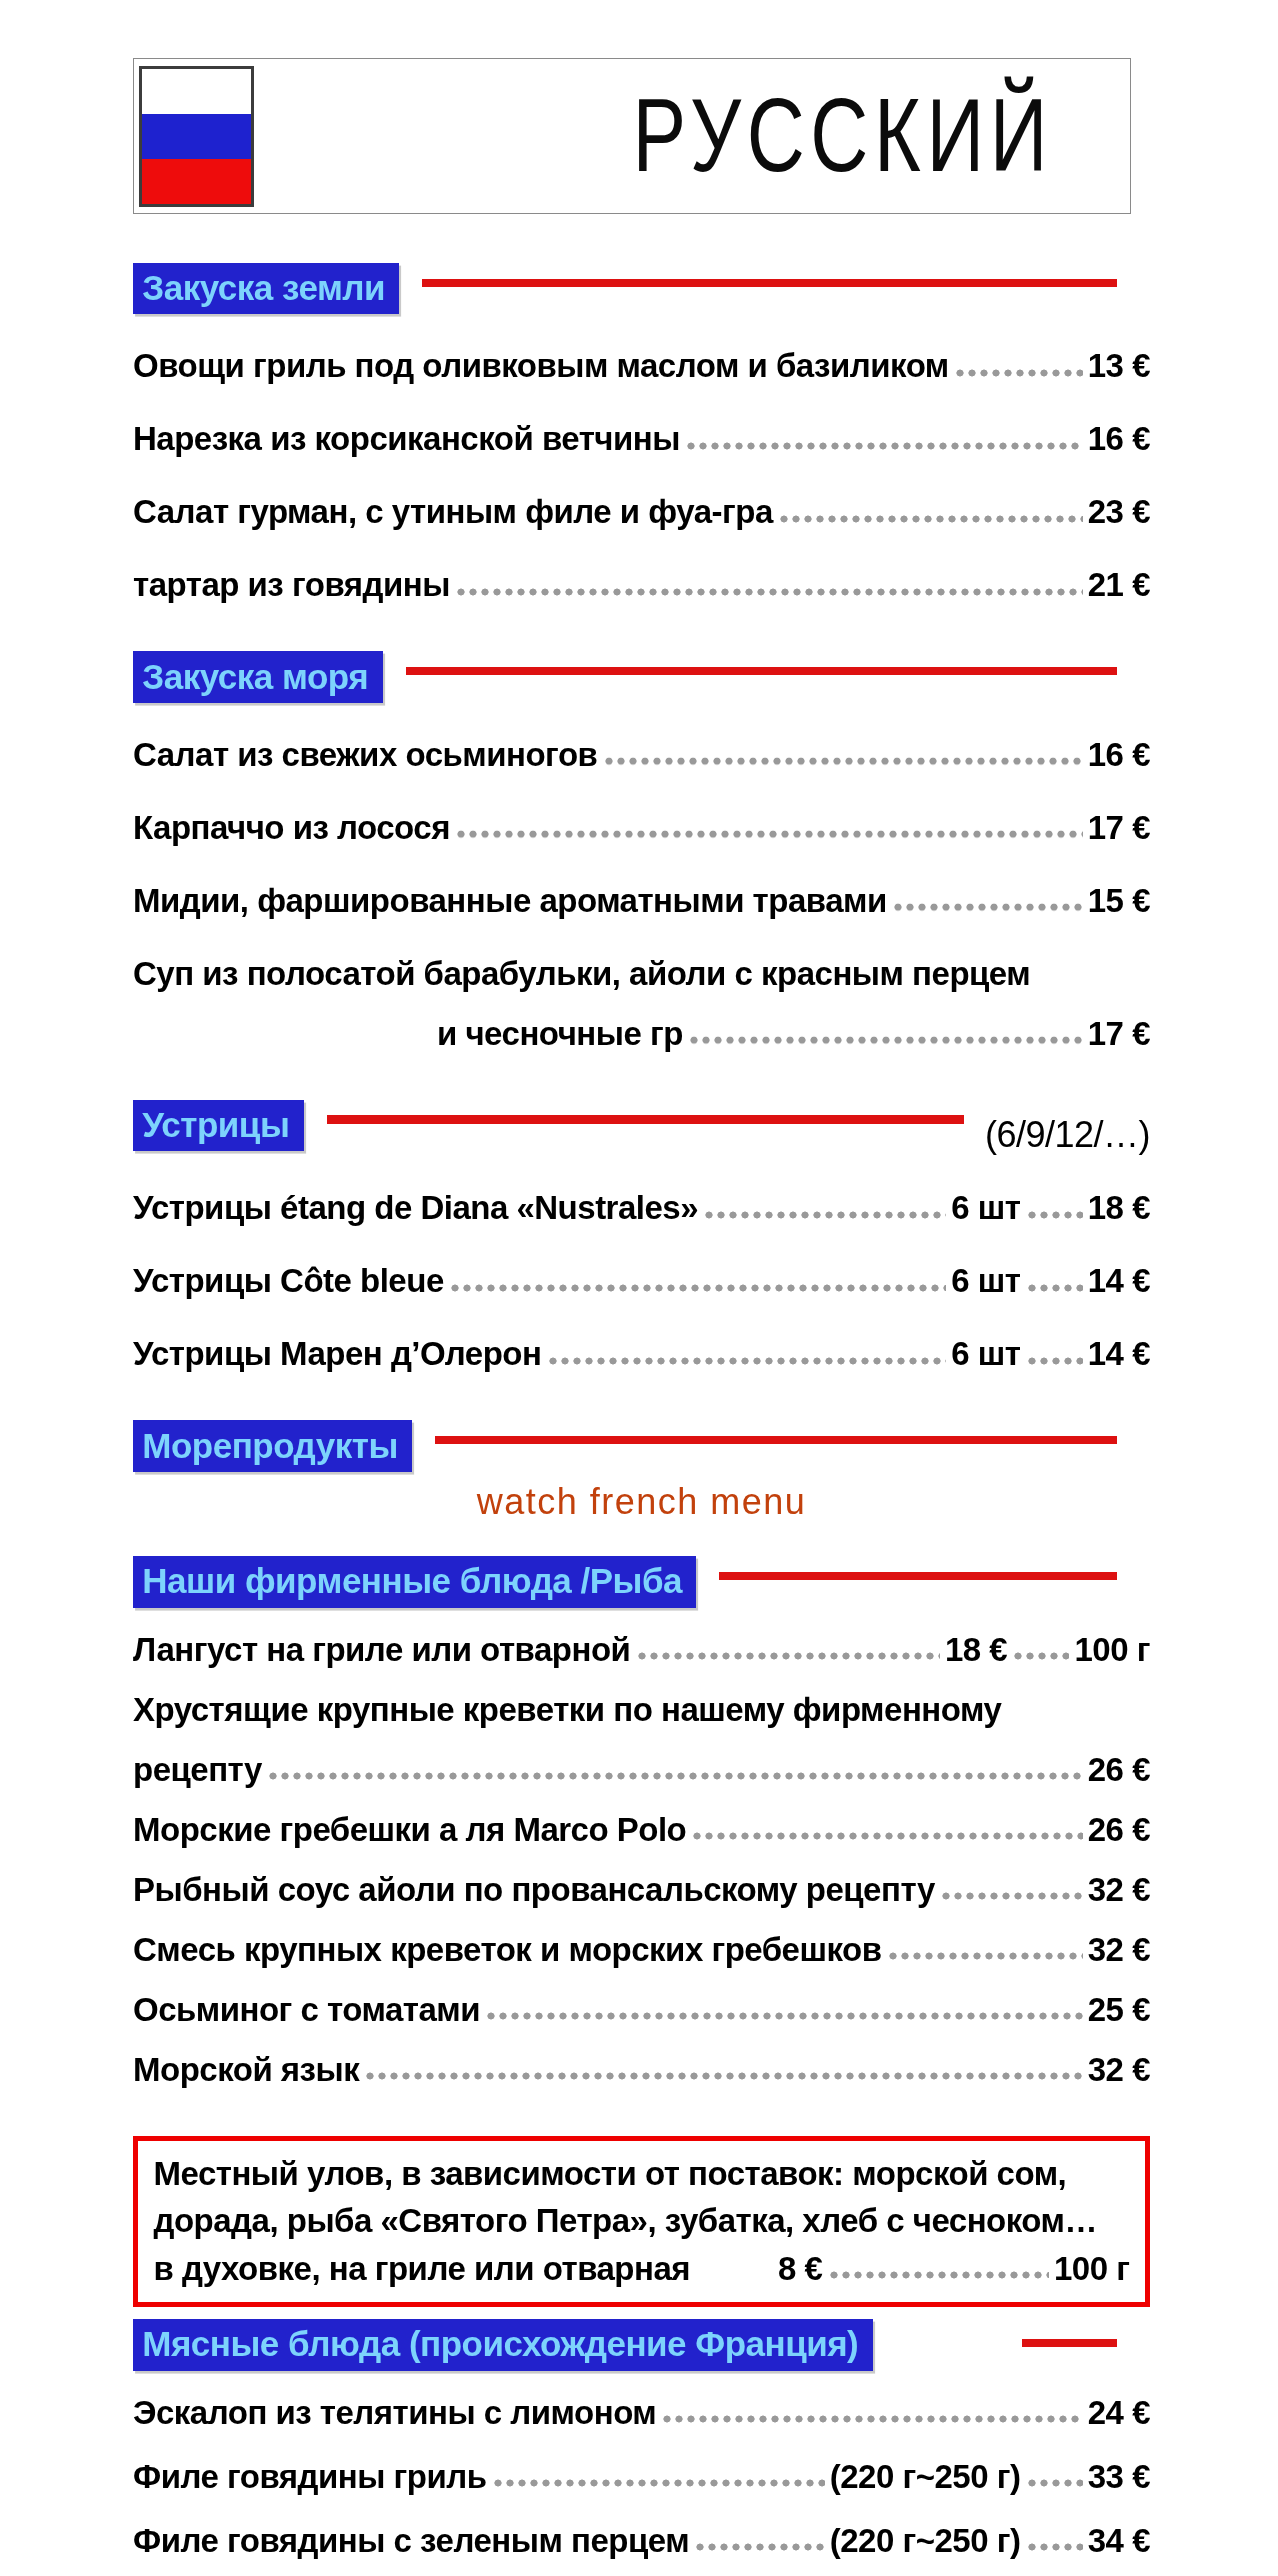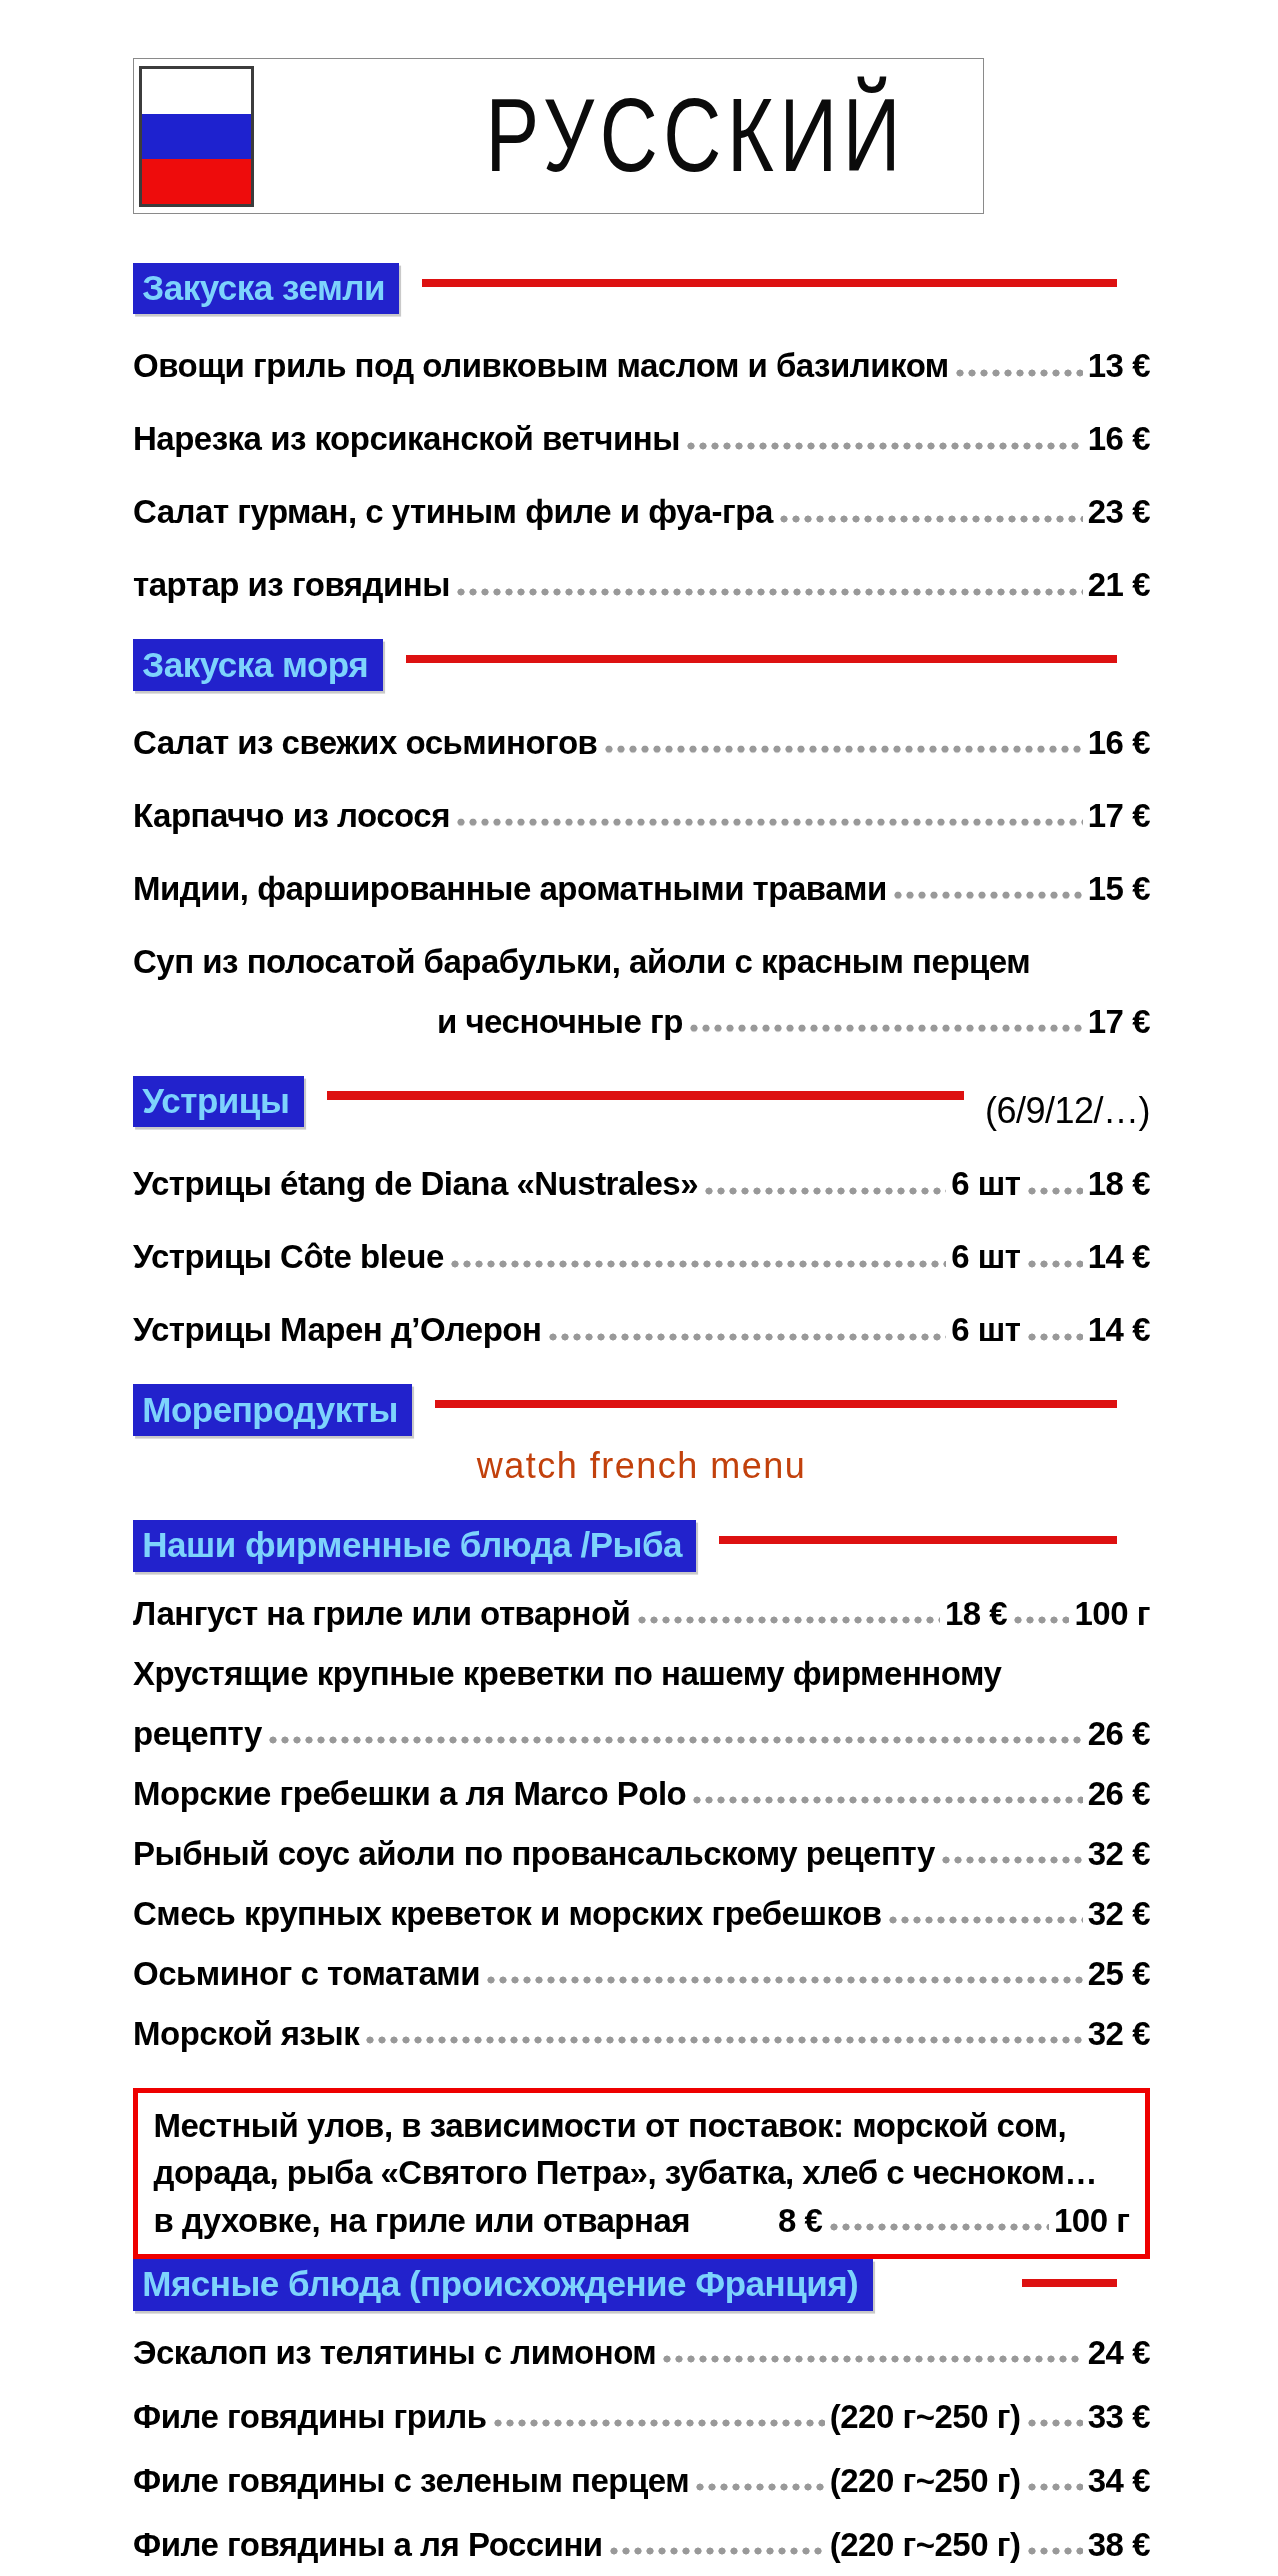--- a/index.html
+++ b/index.html
@@ -4,36 +4,36 @@
 <style>
   html,body{margin:0;padding:0;}
   body{
     width:1278px;height:3164px;overflow:hidden;background:#ffffff;
     font-family:"Liberation Sans","DejaVu Sans",sans-serif;color:#000;
   }
   .content{box-sizing:border-box;width:1278px;padding:58px 128px 0 133px;}
 
   
   .page-header{
-    box-sizing:border-box;width:851px;height:156px;border:1.5px solid #8a8a8a;
+    box-sizing:border-box;width:998px;height:156px;border:1.5px solid #8a8a8a;
     display:flex;align-items:center;margin-bottom:49px;background:#fff;
   }
   .flag{
     box-sizing:border-box;width:115px;height:141px;margin-left:5.2px;
     border:3.1px solid #3c3c3c;display:flex;flex-direction:column;flex:0 0 auto;
   }
   .flag .stripe{flex:1;}
   .page-title{flex:1;text-align:right;padding-right:77px;white-space:nowrap;}
   .page-title span{
     display:inline-block;font-size:103px;font-weight:400;letter-spacing:7.2px;
     transform:scaleX(0.78);transform-origin:right center;color:#0b0b0b;
   }
 
   
-  .menu-section{margin-top:0;}
+  .menu-section{margin-top:12px;}
   .sec-zemli{margin-top:7.2px;}
   .sec-ryba{margin-top:18px;text-align:center;}
 
   .header-row{display:flex;align-items:flex-start;}
   .section-title{
     display:inline-block;background:var(--blue);color:#7dd3fc;
     font-size:35px;font-weight:700;letter-spacing:-0.5px;line-height:1;
     padding:7.2px 14.4px 9.3px 9.3px;box-shadow:2.1px 2.6px 0 rgba(40,40,40,.25);
     white-space:nowrap;
   }

